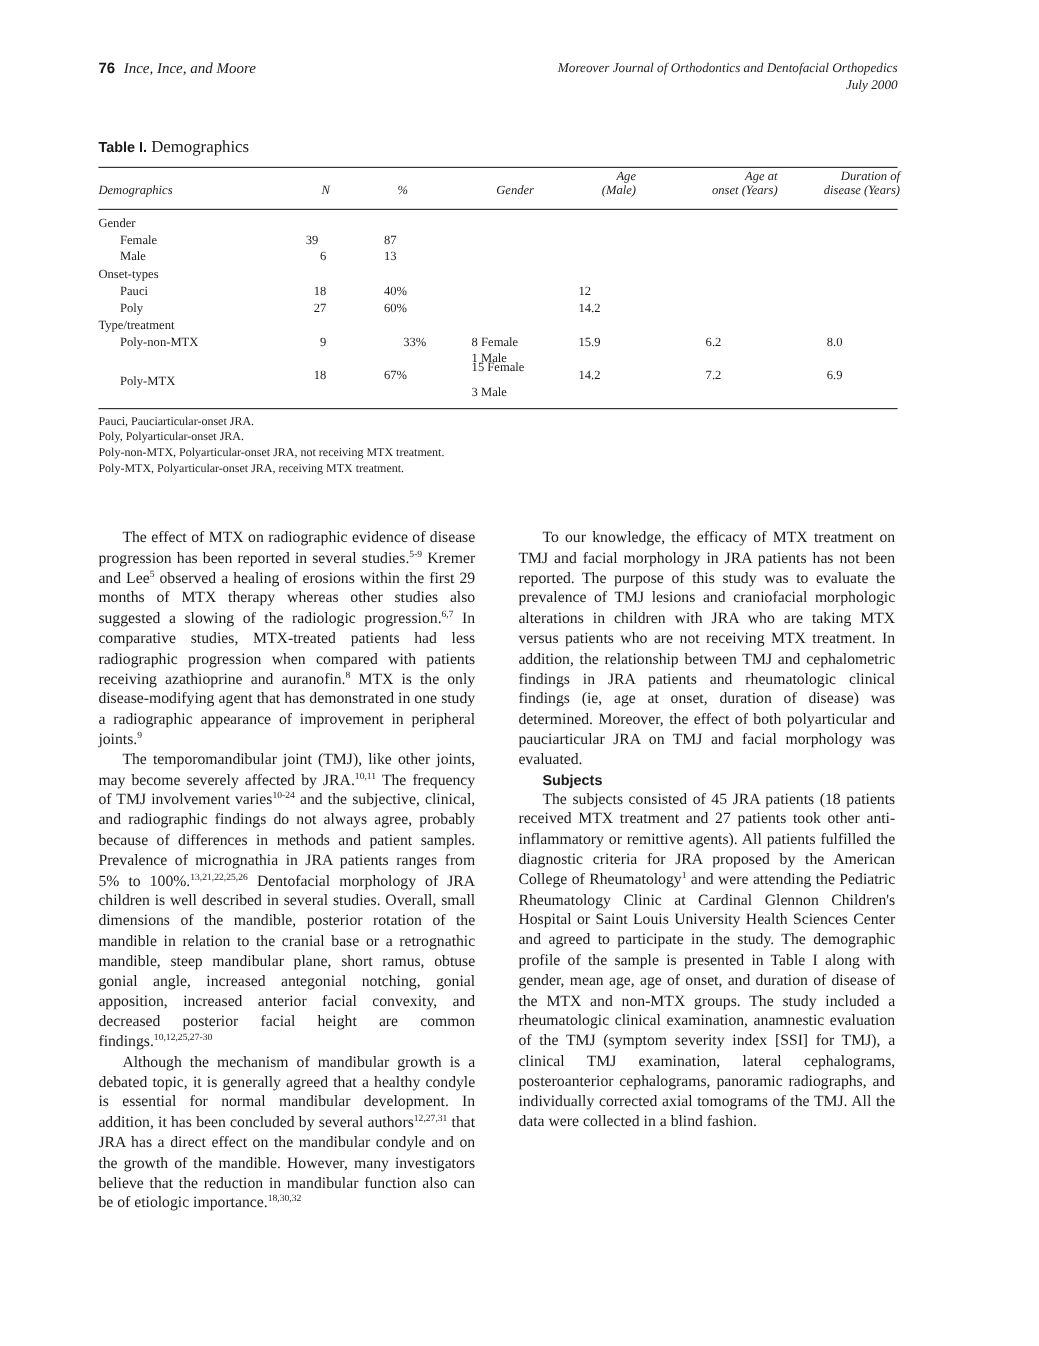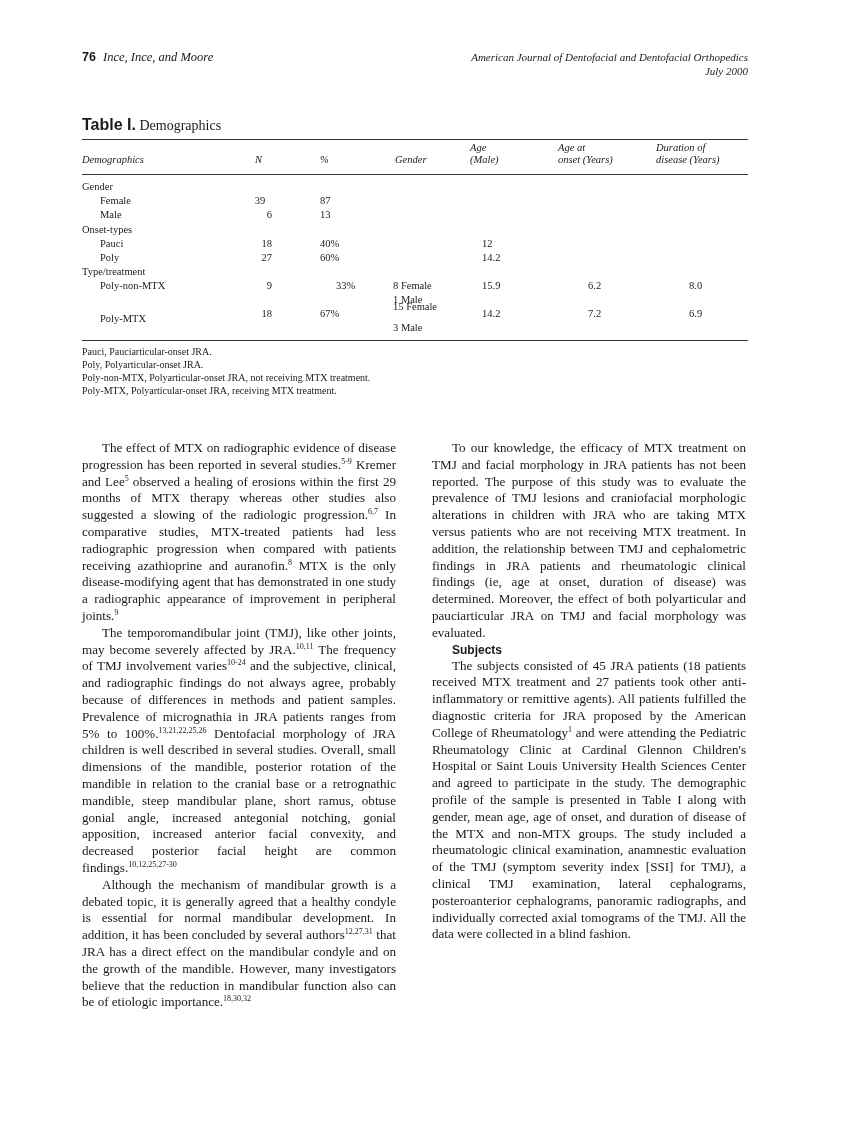--- a/index.html
+++ b/index.html
@@ -5,41 +5,41 @@
   html, body { margin:0; padding:0; background:#ffffff; }
   body { width:866px; height:1122px; position:relative; overflow:hidden; color:#1a1a1a;
          font-family:"Liberation Serif", serif; }
   .abs { position:absolute; }
   .hdr-page { left:82px; top:50px; font-size:12.5px; }
   .hdr-page .num { font-family:"Liberation Sans", sans-serif; font-weight:bold; font-size:12.5px; margin-right:4px; }
   .hdr-page .auth { font-style:italic; }
   .hdr-journal { right:118px; top:50px; text-align:right; font-style:italic; font-size:11px; line-height:14px; }
 
   .tbl-title { left:82px; top:116px; font-size:14px; }
-  .tbl-title .lbl { font-family:"Liberation Sans", sans-serif; font-weight:bold; font-size:16px; }
+  .tbl-title .lbl { font-family:"Liberation Sans", sans-serif; font-weight:bold; font-size:12px; }
   .rule { left:82px; width:666px; height:0; border-top:1.5px solid #333; }
-  .th { font-style:italic; font-size:10.5px; line-height:12px; text-align:left; }
+  .th { font-style:italic; font-size:10.5px; line-height:12px; text-align:right; }
   .td { font-size:10.5px; line-height:14.3px; }
   .note { left:82px; font-size:10px; line-height:13px; }
 
   .col { position:absolute; width:314px; font-size:13.1px; line-height:16.8px; text-align:justify; }
   .col p { margin:0; text-indent:20px; }
   sup { font-size:8px; vertical-align:5px; line-height:0; }
   .sec { font-family:"Liberation Sans", sans-serif; font-weight:bold; font-size:12px; line-height:16px; text-indent:0; margin:0; }
   .sec.first { margin-top:12px; }
 </style>
 </head>
 <body>
 
 <div class="abs hdr-page">
   <span class="num">76</span>
   <span class="auth">Ince, Ince, and Moore</span>
 </div>
 <div class="abs hdr-journal">
-  <div>American Journal of Dentofacial and Dentofacial Orthopedics</div>
+  <div>Moreover Journal of Orthodontics and Dentofacial Orthopedics</div>
   <div>July 2000</div>
 </div>
 
 <div class="abs tbl-title">
   <span class="lbl">Table I.</span>
   <span>Demographics</span>
 </div>
 <div class="abs rule" style="top:139px;"></div>
 
 <div class="abs th" style="left:82px; top:154px; text-align:left;">Demographics</div>

